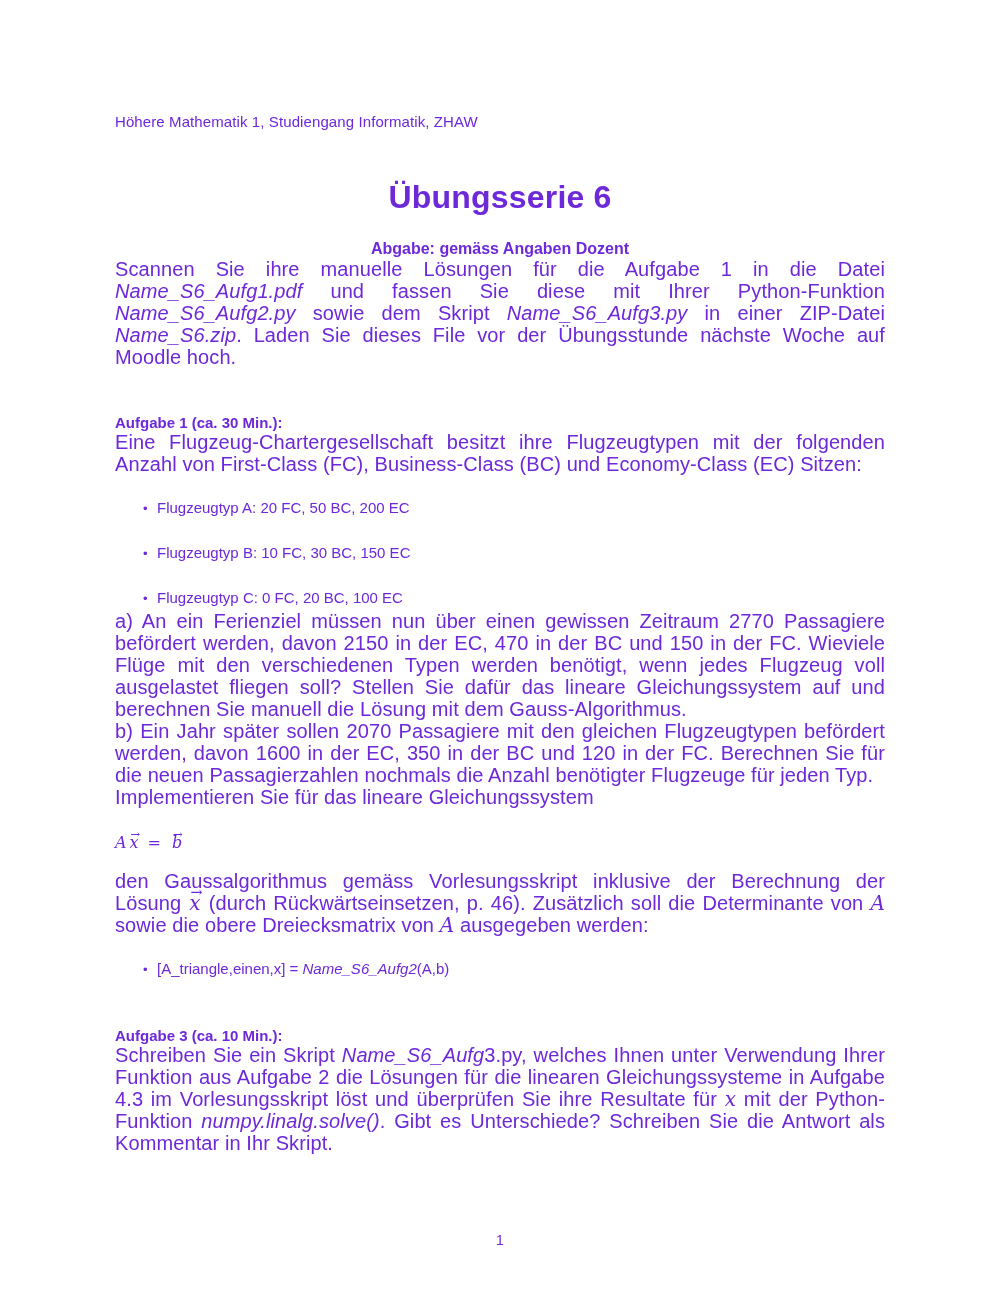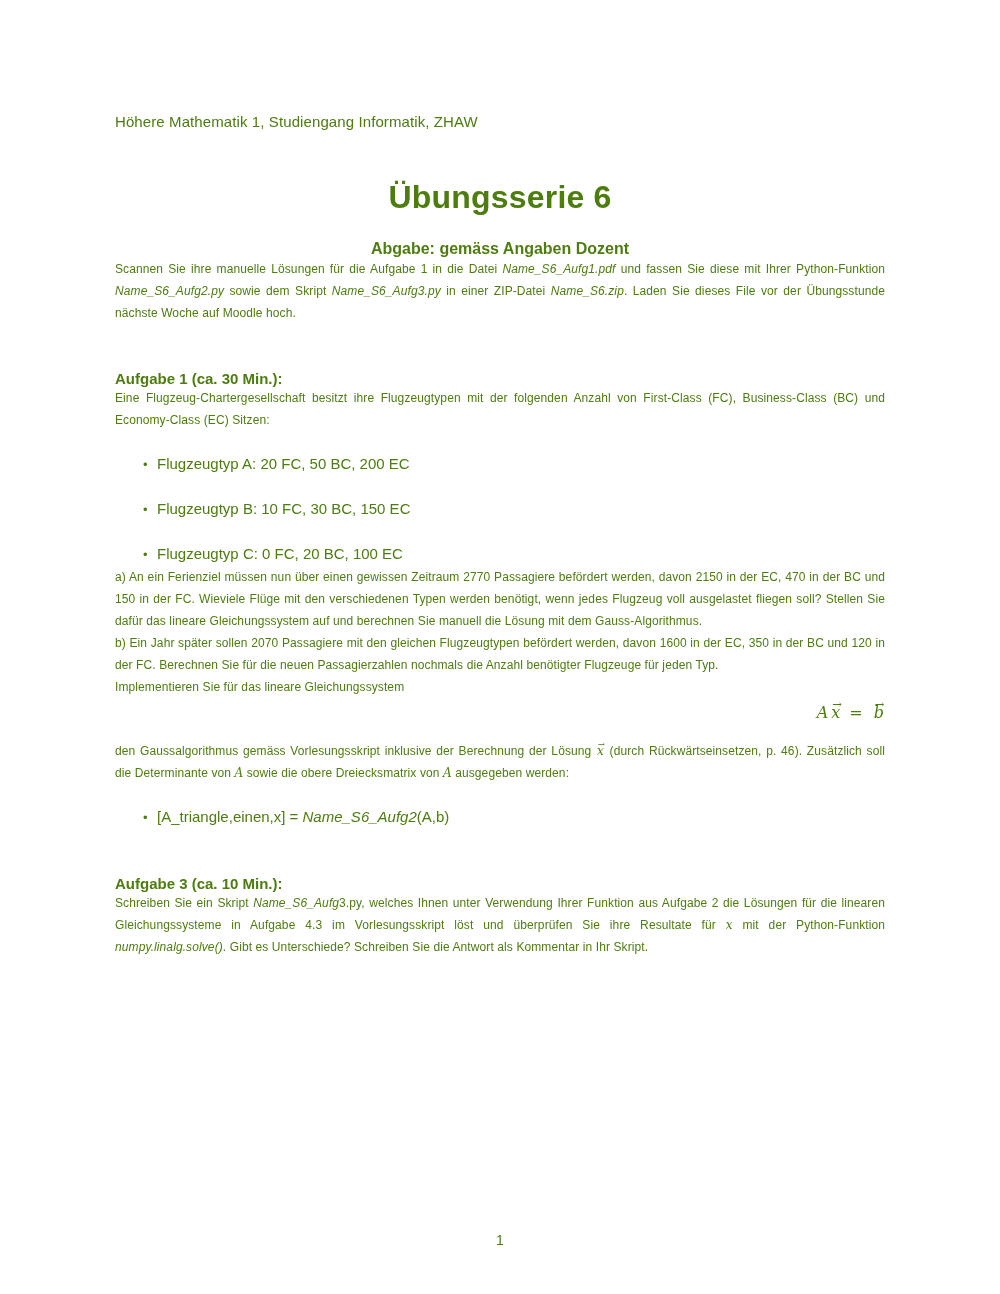--- a/index.html
+++ b/index.html
@@ -9,21 +9,21 @@
   }
   .page {
     position: relative;
     width: 1000px;
     height: 1294px;
     margin: 0 auto;
     background: #ffffff;
     box-sizing: border-box;
     padding: 112px 115px 0 115px;
     font-family: "Liberation Sans", "DejaVu Sans", sans-serif;
-    color: #4d7c0f;
+    color: #6d28d9;
     overflow: hidden;
   }
   .doc-header {
     font-size: 15px;
     line-height: 20px;
     letter-spacing: 0.1px;
   }
   .doc-title {
     margin-top: 47px;
     text-align: center;
@@ -32,21 +32,21 @@
     letter-spacing: 0.2px;
   }
   .doc-subtitle {
     margin-top: 24px;
     text-align: center;
     font-size: 16px;
     font-weight: bold;
   }
   p.body-text {
     margin: 0;
-    font-size: 12px;
+    font-size: 20px;
     line-height: 22px;
     text-align: justify;
     letter-spacing: 0.1px;
   }
   .intro-par { margin-top: 37px; }
   .task-heading {
     margin-top: 46px;
     font-size: 15px;
     font-weight: bold;
   }
@@ -63,22 +63,22 @@
   }
   .bullet-item .marker {
     width: 14px;
     margin-left: 28px;
     flex: 0 0 auto;
     font-size: 13px;
   }
   .par-a { margin-top: 25px; }
   .par-b { margin-top: 14px; }
   .formula-block {
-    margin-top: 0;
-    text-align: right;
+    margin-top: 20px;
+    text-align: left;
     font-size: 16px;
     line-height: 30px;
   }
   .seg-italic { font-style: italic; }
   .seg-math {
     font-family: "DejaVu Serif", serif;
     font-style: italic;
   }
   .seg-math-vec {
     font-family: "DejaVu Serif", serif;

